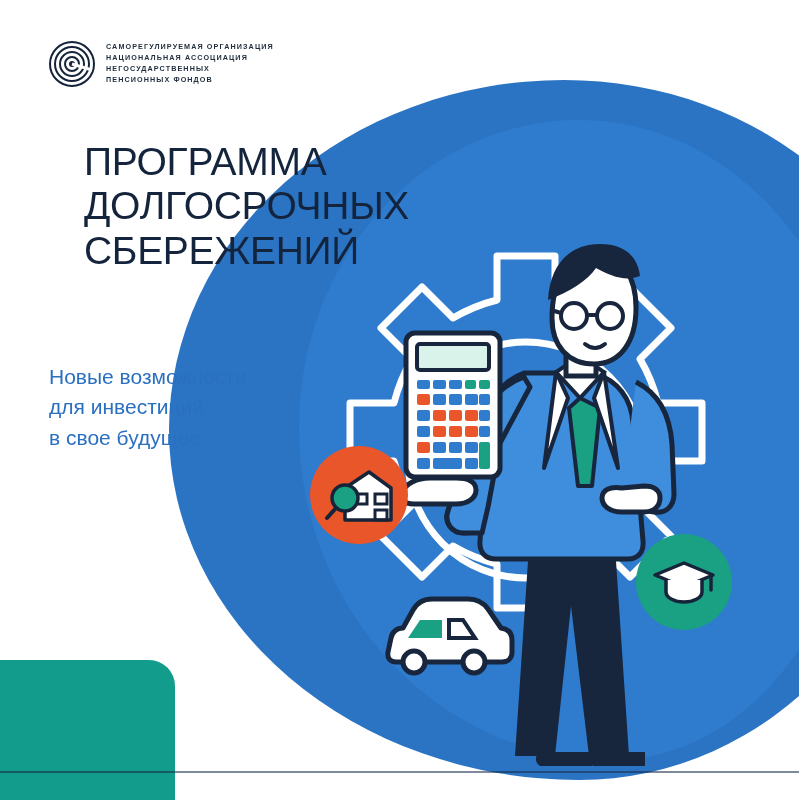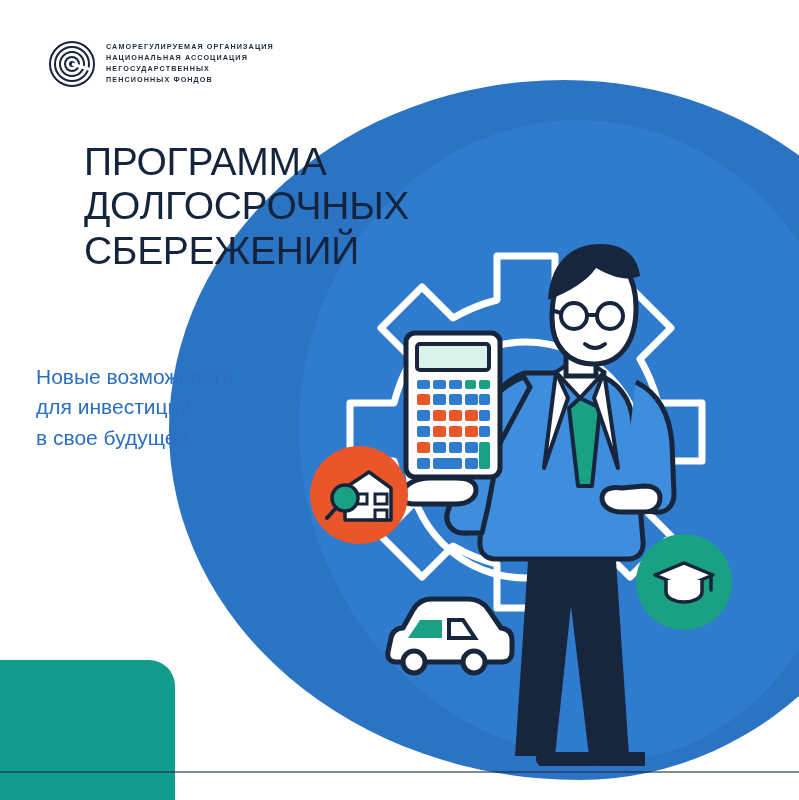--- a/index.html
+++ b/index.html
@@ -103,21 +103,21 @@
     line-height: 1.14;
     letter-spacing: -.3px;
     color: #13243c;
     text-transform: uppercase;
     white-space: pre-line;
     max-width: 420px;
     margin-left: 36px;
   }
   .subhead {
     position: absolute;
-    left: 36px;
+    left: 49px;
     top: 362px;
     z-index: 6;
     font-size: 21px;
     font-weight: 400;
     line-height: 1.45;
     color: #2a6fc0;
     white-space: pre-line;
     max-width: 300px;
   }
 

